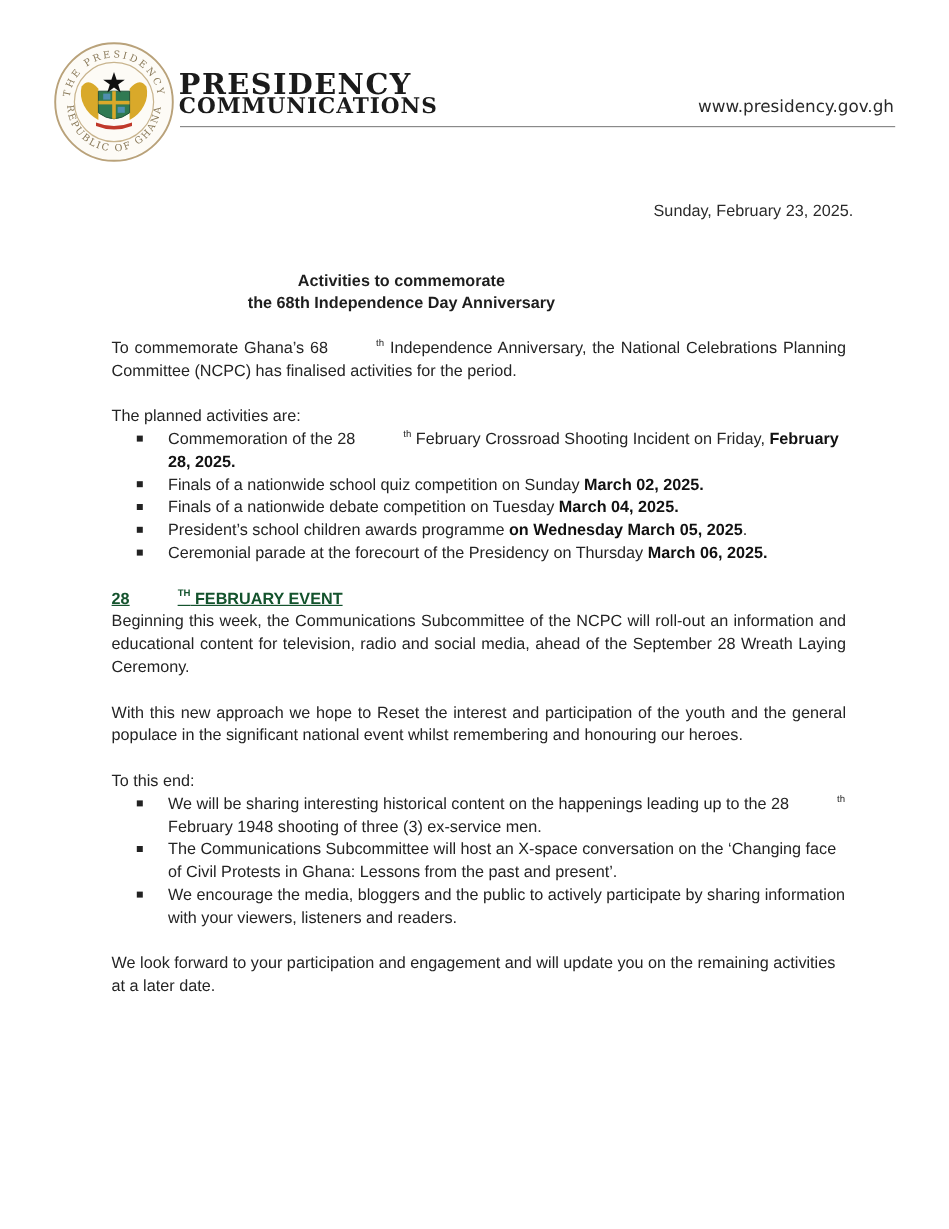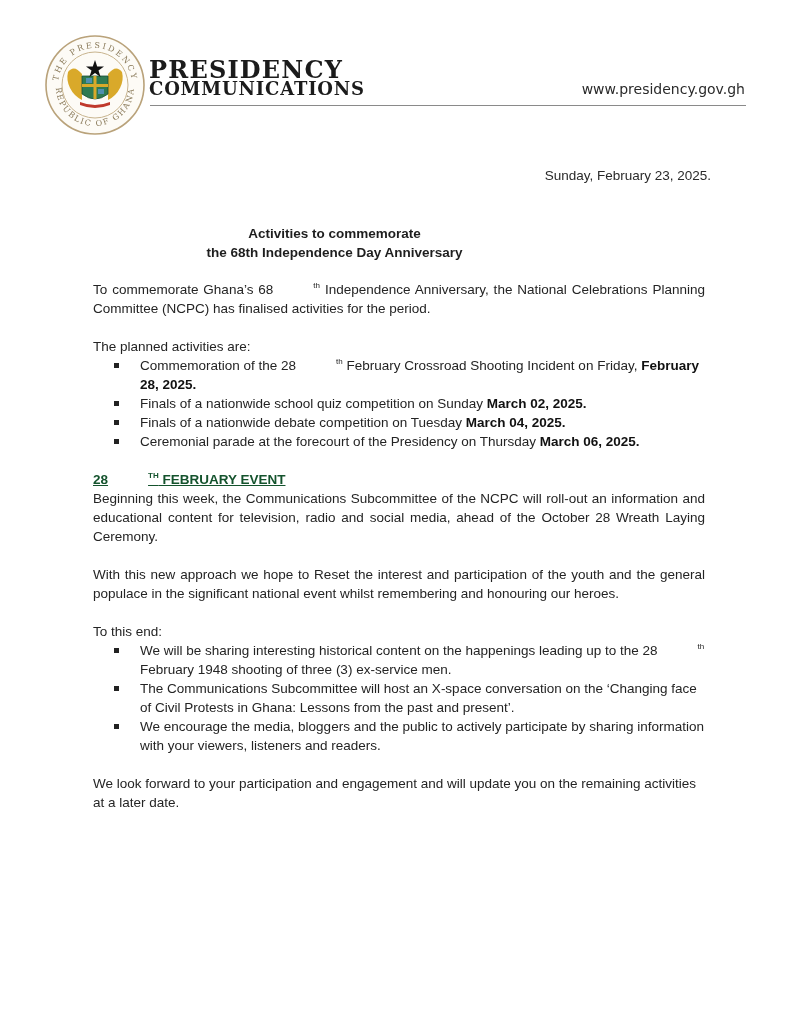--- a/index.html
+++ b/index.html
@@ -97,26 +97,27 @@
 
 <div class="content">
   <p class="justify"><span>To commemorate Ghana’s 68</span><sup>th</sup><span> Independence Anniversary, the National Celebrations Planning Committee (NCPC) has finalised activities for the period.</span></p>
   <div class="gap"></div>
 
   <p>The planned activities are:</p>
   <ul class="sq">
     <li><span>Commemoration of the 28</span><sup>th</sup><span> February Crossroad Shooting Incident on Friday, </span><b>February 28, 2025.</b><span></span></li>
     <li><span>Finals of a nationwide school quiz competition on Sunday </span><b>March 02, 2025.</b></li>
     <li><span>Finals of a nationwide debate competition on Tuesday </span><b>March 04, 2025.</b></li>
+    <li><span>President’s school children awards programme </span><b>on Wednesday March 05, 2025</b><span>.</span></li>
     <li><span>Ceremonial parade at the forecourt of the Presidency on Thursday </span><b>March 06, 2025.</b></li>
   </ul>
   <div class="gap"></div>
 
   <p class="section-head"><span>28</span><sup>TH</sup><span> FEBRUARY EVENT</span></p>
-  <p class="justify">Beginning this week, the Communications Subcommittee of the NCPC will roll-out an information and educational content for television, radio and social media, ahead of the October 28 Wreath Laying Ceremony.</p>
+  <p class="justify">Beginning this week, the Communications Subcommittee of the NCPC will roll-out an information and educational content for television, radio and social media, ahead of the September 28 Wreath Laying Ceremony.</p>
   <div class="gap"></div>
   <p class="justify">With this new approach we hope to Reset the interest and participation of the youth and the general populace in the significant national event whilst remembering and honouring our heroes.</p>
   <div class="gap"></div>
 
   <p>To this end:</p>
   <ul class="sq">
     <li><span>We will be sharing interesting historical content on the happenings leading up to the 28</span><sup>th</sup><span> February 1948 shooting of three (3) ex-service men.</span></li>
     <li>The Communications Subcommittee will host an X-space conversation on the ‘Changing face of Civil Protests in Ghana: Lessons from the past and present’.</li>
     <li>We encourage the media, bloggers and the public to actively participate by sharing information with your viewers, listeners and readers.</li>
   </ul>

